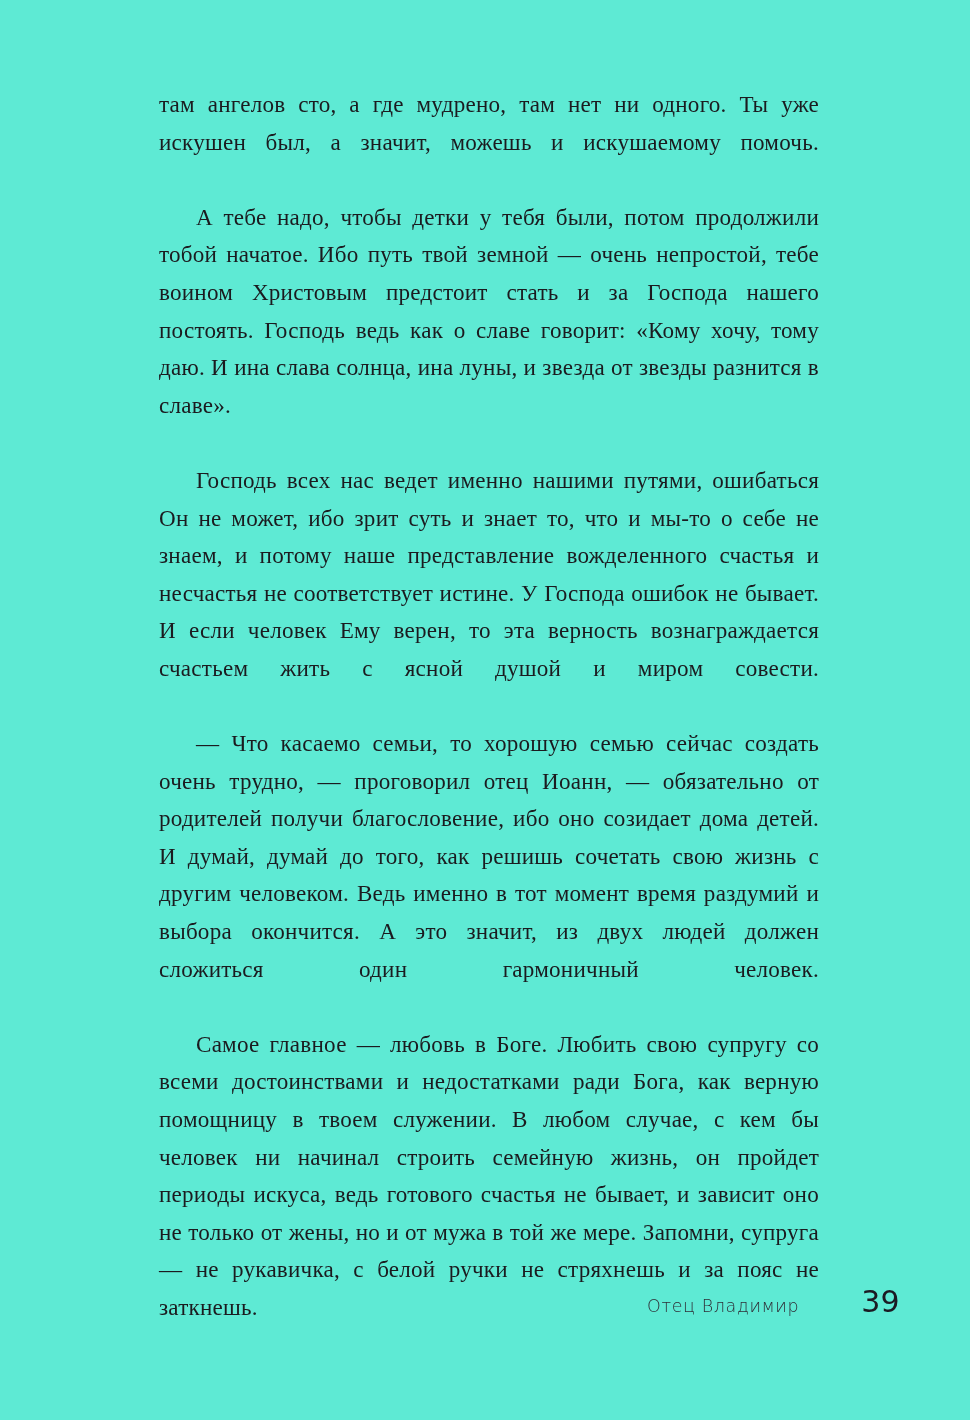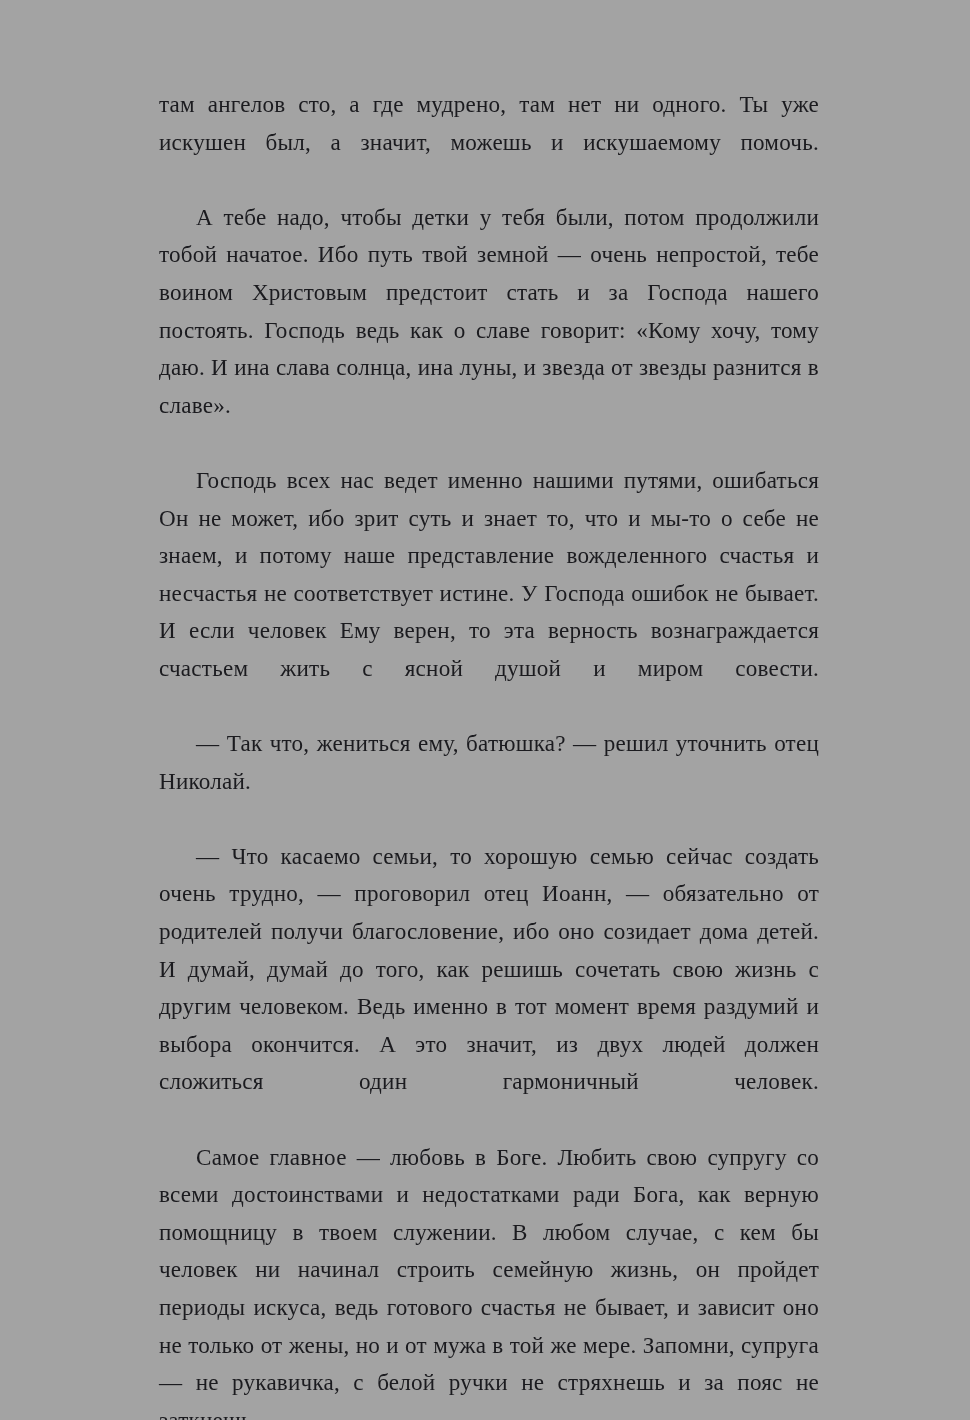--- a/index.html
+++ b/index.html
@@ -4,21 +4,21 @@
 <style>
   html, body {
     margin: 0;
     padding: 0;
     background: #ffffff;
   }
   .page {
     position: relative;
     width: 970px;
     height: 1420px;
-    background: #a3a3a3;
+    background: #5eead4;
     overflow: hidden;
     box-sizing: border-box;
   }
   .text-block {
     position: absolute;
     left: 159px;
     top: 86px;
     width: 660px;
   }
   .para {
@@ -75,19 +75,22 @@
 </style>
 </head>
 <body>
 
 <div class="page">
 
   <div class="text-block">
     <p class="para noindent">там ангелов сто, а где мудрено, там нет ни одного. Ты уже искушен был, а значит, можешь и искушаемому помочь.</p>
     <p class="para indent">А тебе надо, чтобы детки у тебя были, потом продолжили тобой начатое. Ибо путь твой земной — очень непростой, тебе воином Христовым предстоит стать и за Господа нашего постоять. Господь ведь как о славе говорит: «Кому хочу, тому даю. И ина слава солнца, ина луны, и звезда от звезды разнится в славе».</p>
     <p class="para indent">Господь всех нас ведет именно нашими путями, ошибаться Он не может, ибо зрит суть и знает то, что и мы‑то о себе не знаем, и потому наше представление вожделенного счастья и несчастья не соответствует истине. У Господа ошибок не бывает. И если человек Ему верен, то эта верность вознаграждается счастьем жить с ясной душой и миром совести.</p>
-    <p class="para indent">— Так что, жениться ему, батюшка? — решил уточнить отец Николай.</p>
     <p class="para indent">— Что касаемо семьи, то хорошую семью сейчас создать очень трудно, — проговорил отец Иоанн, — обязательно от родителей получи благословение, ибо оно созидает дома детей. И думай, думай до того, как решишь сочетать свою жизнь с другим человеком. Ведь именно в тот момент время раздумий и выбора окончится. А это значит, из двух людей должен сложиться один гармоничный человек.</p>
     <p class="para indent">Самое главное — любовь в Боге. Любить свою супругу со всеми достоинствами и недостатками ради Бога, как верную помощницу в твоем служении. В любом случае, с кем бы человек ни начинал строить семейную жизнь, он пройдет периоды искуса, ведь готового счастья не бывает, и зависит оно не только от жены, но и от мужа в той же мере. Запомни, супруга — не рукавичка, с белой ручки не стряхнешь и за пояс не заткнешь.</p>
   </div>
 
+  <div class="footer">
+    <span class="running-head">Отец Владимир</span>
+    <span class="page-number">39</span>
+  </div>
 
 </div>
 
 </body></html>

